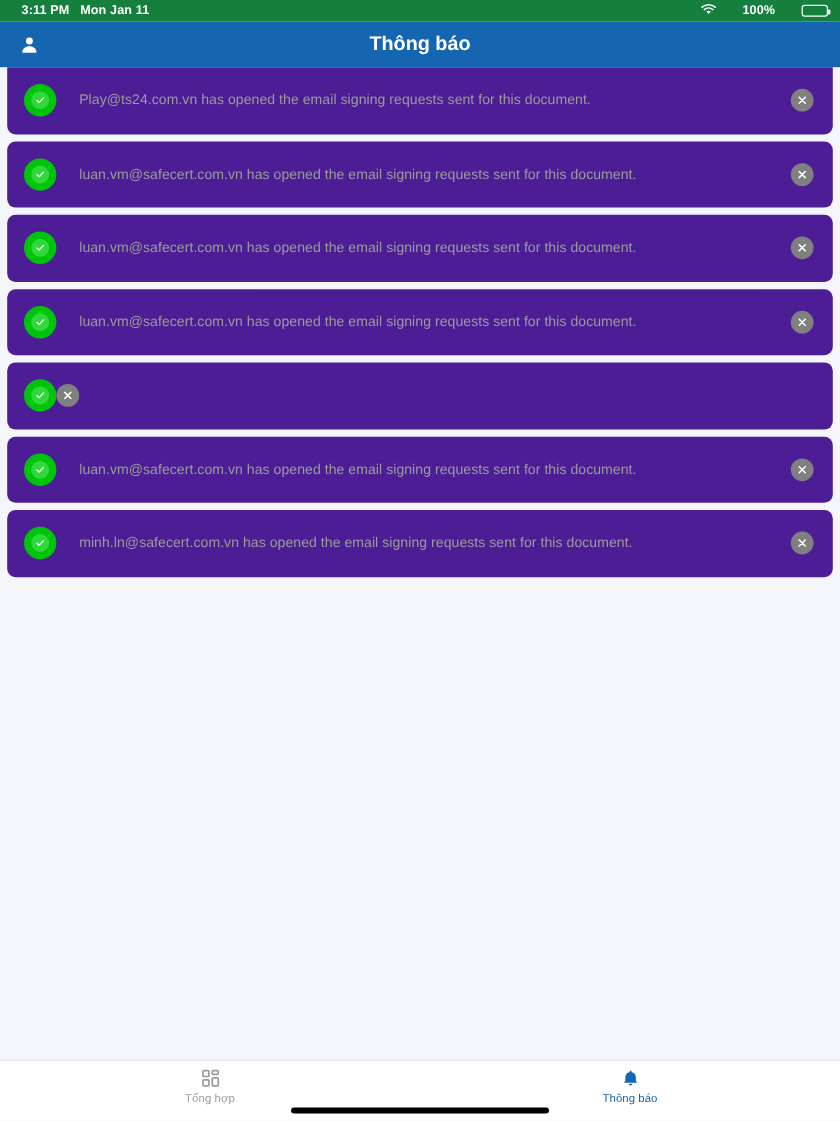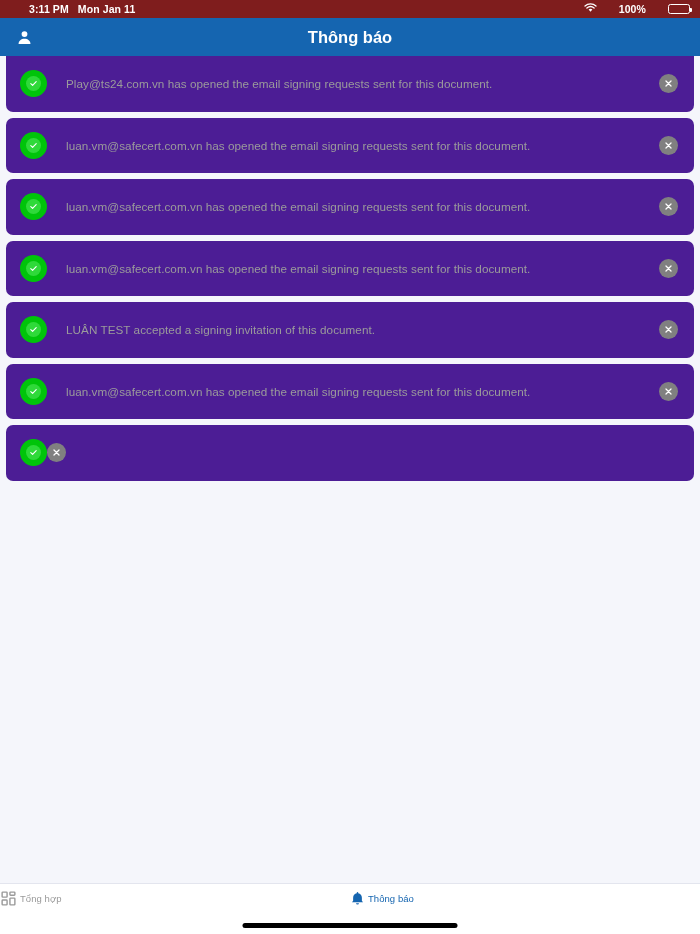--- a/index.html
+++ b/index.html
@@ -12,26 +12,26 @@
 
   body {
     font-family: "Liberation Sans", sans-serif;
     background: #f5f6fb;
     position: relative;
   }
 
   
   .status-bar {
     height: 18px;
-    background: #7f1d1d;
+    background: #15803d;
     color: #ffffff;
     display: flex;
     align-items: center;
     justify-content: space-between;
-    padding: 0 10px 0 29px;
+    padding: 0 10px 0 18px;
     font-size: 10.5px;
     font-weight: bold;
     letter-spacing: 0.1px;
   }
   .status-left { display: flex; align-items: center; gap: 9px; }
   .status-right { display: flex; align-items: center; gap: 22px; }
 
   .wifi-icon { display: block; }
 
   .battery-icon {
@@ -162,20 +162,21 @@
     height: 51px;
     background: #ffffff;
     border-top: 1px solid #e3e5ee;
     display: flex;
     align-items: flex-start;
     padding-top: 5px;
   }
   .tab-item {
     flex: 1;
     display: flex;
+    flex-direction: column;
     align-items: center;
     gap: 3px;
     cursor: pointer;
   }
   .tab-icon {
     height: 18px;
     display: flex;
     align-items: center;
     justify-content: center;
   }
@@ -282,21 +283,20 @@
           <path d="M2.2 2.2 L7.8 7.8 M7.8 2.2 L2.2 7.8" stroke="#ffffff" stroke-width="1.4" stroke-linecap="round"></path>
         </svg>
       </span>
     </div>
     <div class="notif-card">
       <span class="status-dot">
         <svg class="check-glyph" viewBox="0 0 12 12" fill="none">
           <path d="M2.4 6.2 L4.8 8.5 L9.6 3.4" stroke="#ffffff" stroke-width="1.5" stroke-linecap="round" stroke-linejoin="round"></path>
         </svg>
       </span>
-      <span class="notif-text">LUÂN TEST accepted a signing invitation of this document.</span>
       <span class="dismiss-btn">
         <svg width="9" height="9" viewBox="0 0 10 10" fill="none">
           <path d="M2.2 2.2 L7.8 7.8 M7.8 2.2 L2.2 7.8" stroke="#ffffff" stroke-width="1.4" stroke-linecap="round"></path>
         </svg>
       </span>
     </div>
     <div class="notif-card">
       <span class="status-dot">
         <svg class="check-glyph" viewBox="0 0 12 12" fill="none">
           <path d="M2.4 6.2 L4.8 8.5 L9.6 3.4" stroke="#ffffff" stroke-width="1.5" stroke-linecap="round" stroke-linejoin="round"></path>
@@ -308,20 +308,21 @@
           <path d="M2.2 2.2 L7.8 7.8 M7.8 2.2 L2.2 7.8" stroke="#ffffff" stroke-width="1.4" stroke-linecap="round"></path>
         </svg>
       </span>
     </div>
     <div class="notif-card">
       <span class="status-dot">
         <svg class="check-glyph" viewBox="0 0 12 12" fill="none">
           <path d="M2.4 6.2 L4.8 8.5 L9.6 3.4" stroke="#ffffff" stroke-width="1.5" stroke-linecap="round" stroke-linejoin="round"></path>
         </svg>
       </span>
+      <span class="notif-text">minh.ln@safecert.com.vn has opened the email signing requests sent for this document.</span>
       <span class="dismiss-btn">
         <svg width="9" height="9" viewBox="0 0 10 10" fill="none">
           <path d="M2.2 2.2 L7.8 7.8 M7.8 2.2 L2.2 7.8" stroke="#ffffff" stroke-width="1.4" stroke-linecap="round"></path>
         </svg>
       </span>
     </div>
   </div>
 
 <div class="tab-bar" id="tab-bar">
     <div class="tab-item">

